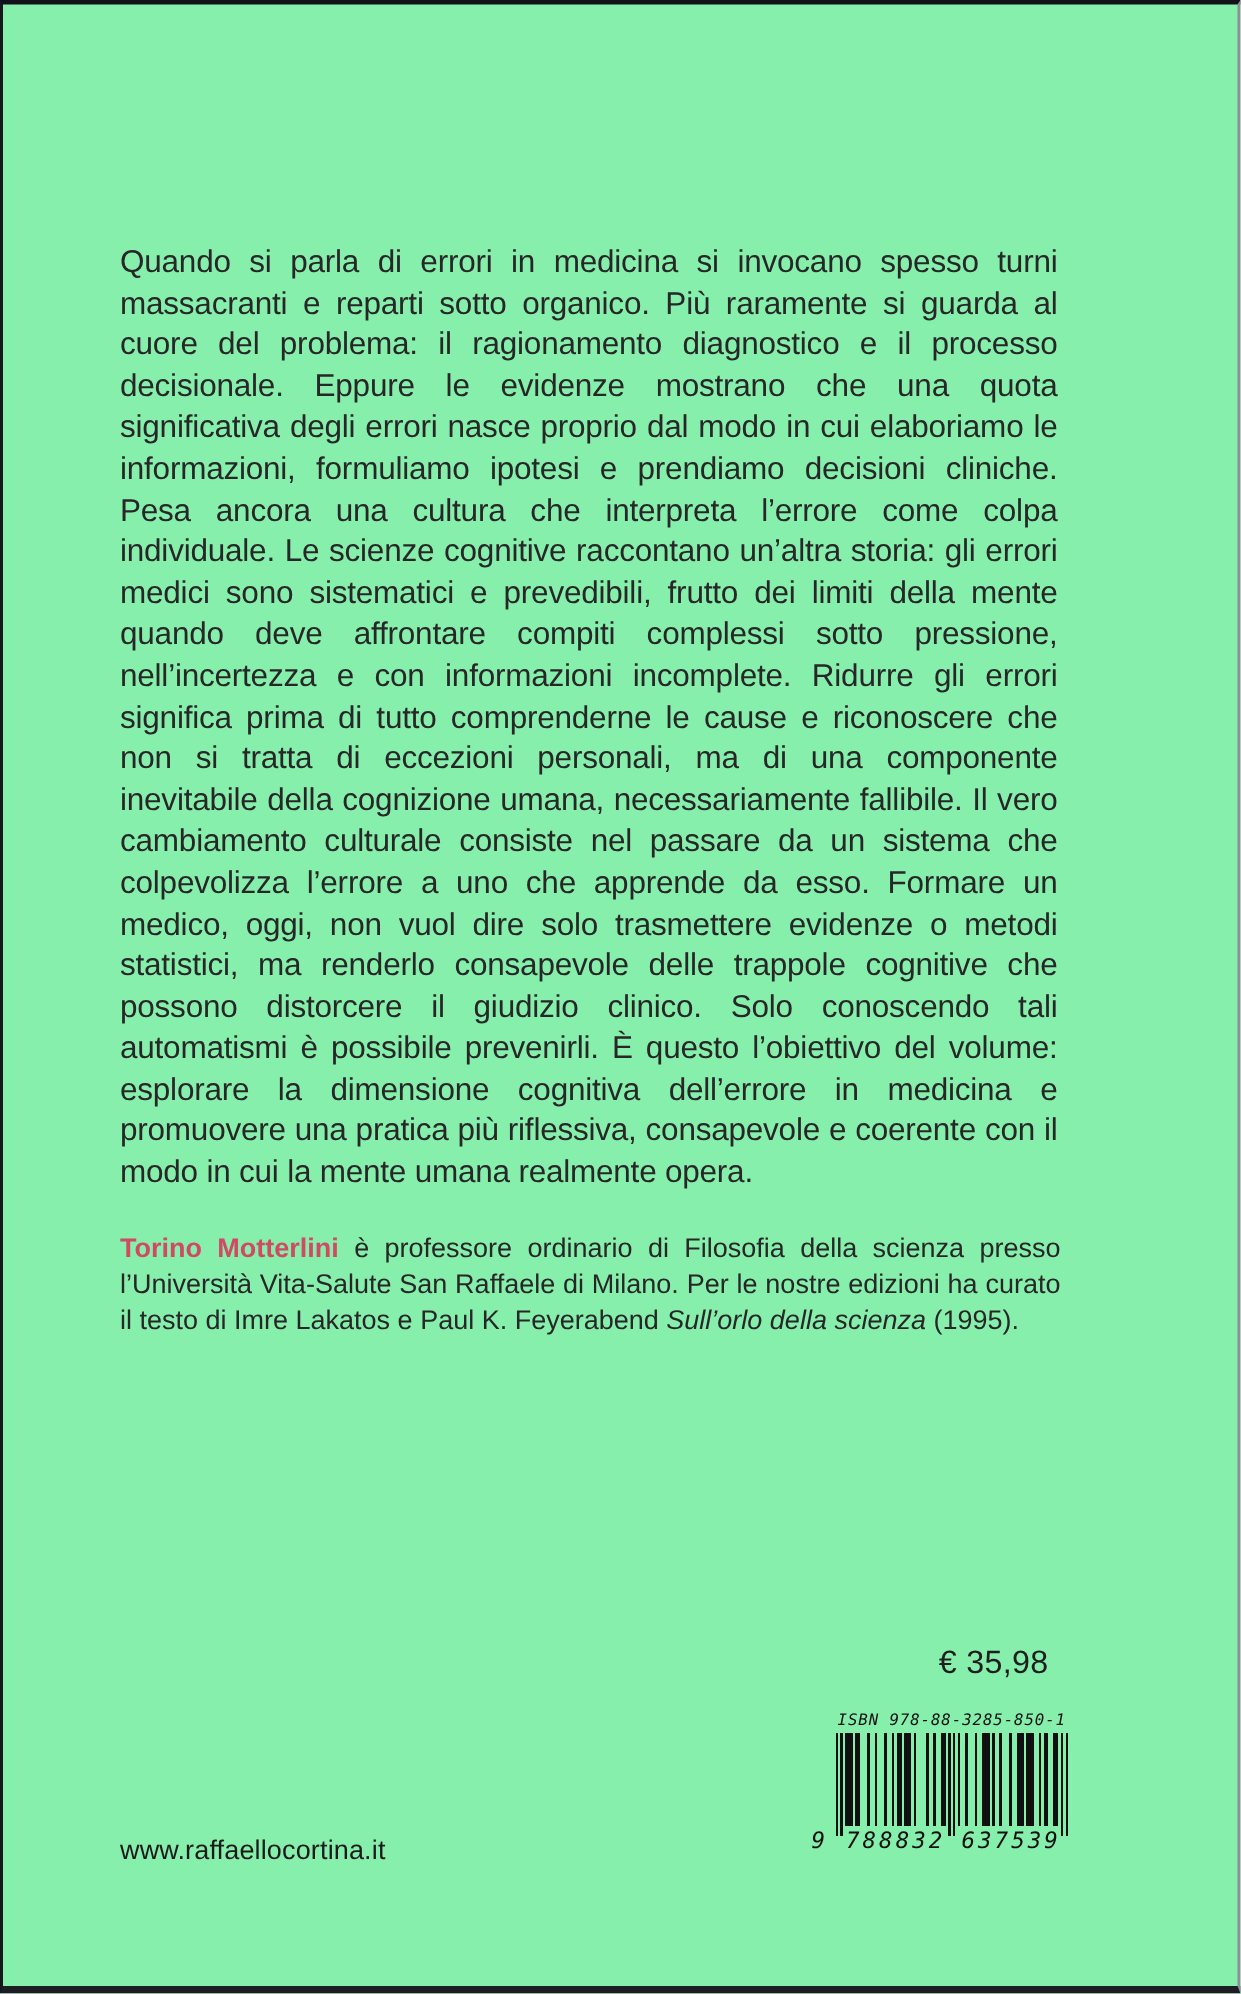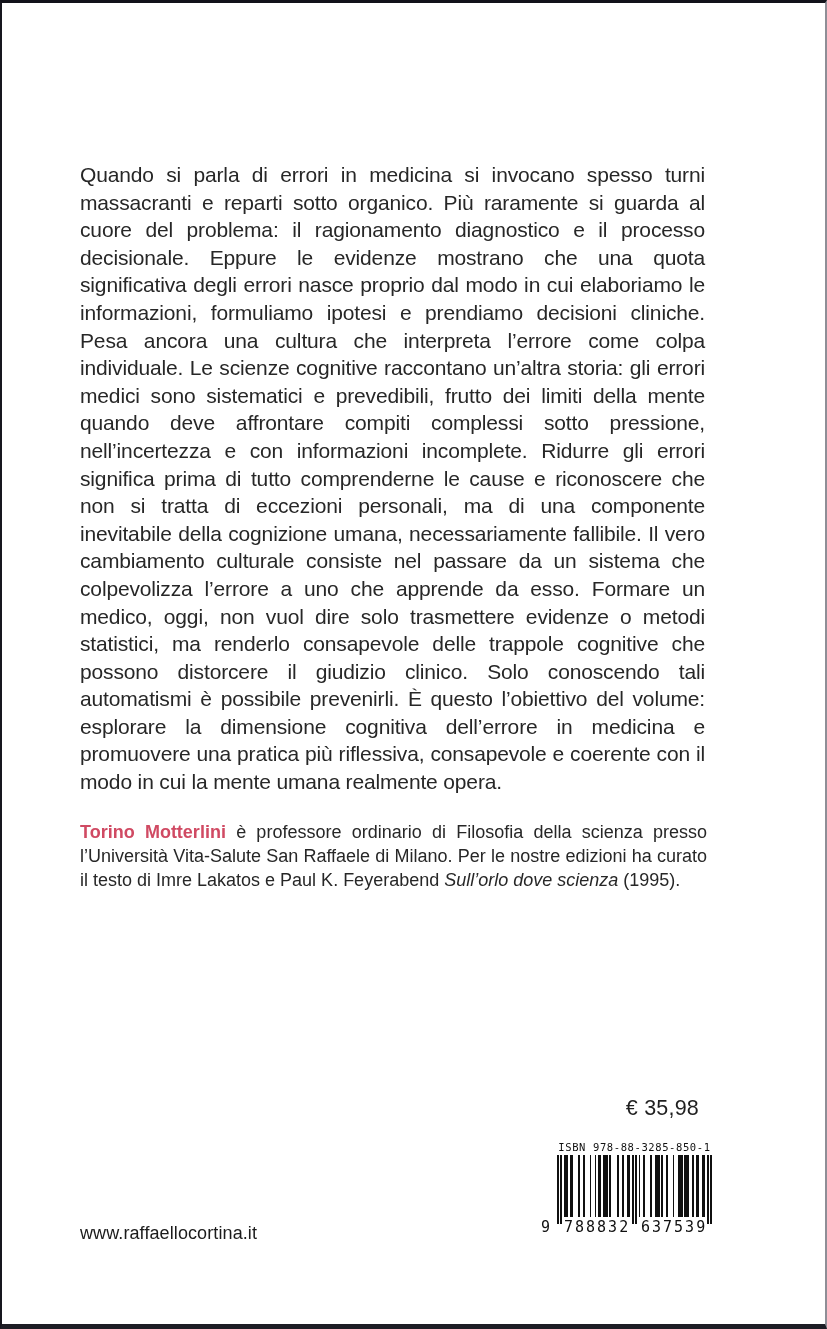--- a/index.html
+++ b/index.html
@@ -1,20 +1,20 @@
 <!DOCTYPE html>
 <html lang="it"><head>
 <meta charset="utf-8">
 <style>
   html,body{margin:0;padding:0;background:#e8e8e8;}
   .page{
     position:relative;
     width:827px;height:1329px;
     box-sizing:border-box;
-    background:#ffffff;
+    background:#86efac;
     font-family:"Liberation Sans", sans-serif;
     color:#262626;
     border-top:3px solid #12121a;
     border-left:2px solid #16161e;
     border-right:2px solid #8e8e96;
     border-bottom:5px solid #1d1d25;
     overflow:hidden;
   }
   .blurb{
     position:absolute;
@@ -43,20 +43,21 @@
     position:absolute;
     top:1093px;right:126px;
     font-size:21.5px;
     letter-spacing:0.2px;
     color:#1f1f1f;
   }
   .barcode-block{
     position:absolute;
     left:555px;top:1138px;
     width:155px;
+    font-style:italic;
   }
   .isbn-label{
     width:155px;
     text-align:center;
     font-family:"DejaVu Sans Mono", monospace;
     font-size:10.5px;
     letter-spacing:0.6px;
     white-space:nowrap;
     color:#101010;
     margin:0 0 2px 0;
@@ -94,21 +95,21 @@
 </style>
 </head>
 <body>
 
 <div class="page">
 
   <div class="blurb">Quando si parla di errori in medicina si invocano spesso turni massacranti e reparti sotto organico. Più raramente si guarda al cuore del problema: il ragionamento diagnostico e il processo decisionale. Eppure le evidenze mostrano che una quota significativa degli errori nasce proprio dal modo in cui elaboriamo le informazioni, formuliamo ipotesi e prendiamo decisioni cliniche. Pesa ancora una cultura che interpreta l’errore come colpa individuale. Le scienze cognitive raccontano un’altra storia: gli errori medici sono sistematici e prevedibili, frutto dei limiti della mente quando deve affrontare compiti complessi sotto pressione, nell’incertezza e con informazioni incomplete. Ridurre gli errori significa prima di tutto comprenderne le cause e riconoscere che non si tratta di eccezioni personali, ma di una componente inevitabile della cognizione umana, necessariamente fallibile. Il vero cambiamento culturale consiste nel passare da un sistema che colpevolizza l’errore a uno che apprende da esso. Formare un medico, oggi, non vuol dire solo trasmettere evidenze o metodi statistici, ma renderlo consapevole delle trappole cognitive che possono distorcere il giudizio clinico. Solo conoscendo tali automatismi è possibile prevenirli. È questo l’obiettivo del volume: esplorare la dimensione cognitiva dell’errore in medicina e promuovere una pratica più riflessiva, consapevole e coerente con il modo in cui la mente umana realmente opera.</div>
 
   <div class="bios">
     <p class="bio">
-      <span class="author-name" style="color: rgb(208, 74, 99);">Torino Motterlini</span><span> è professore ordinario di Filosofia della scienza presso l’Università Vita-Salute San Raffaele di Milano. Per le nostre edizioni ha curato il testo di Imre Lakatos e Paul K. Feyerabend </span><i>Sull’orlo dove scienza</i><span> (1995).</span>
+      <span class="author-name" style="color: rgb(208, 74, 99);">Torino Motterlini</span><span> è professore ordinario di Filosofia della scienza presso l’Università Vita-Salute San Raffaele di Milano. Per le nostre edizioni ha curato il testo di Imre Lakatos e Paul K. Feyerabend </span><i>Sull’orlo della scienza</i><span> (1995).</span>
     </p>
   </div>
 
   <div class="price">€ 35,98</div>
 
   <div class="barcode-block">
     <div class="isbn-label">ISBN 978-88-3285-850-1</div>
     <div class="bars-wrap">
       <svg viewBox="0 0 95 69" preserveAspectRatio="none">
           <rect x="0" y="0" width="1" height="69"></rect>

